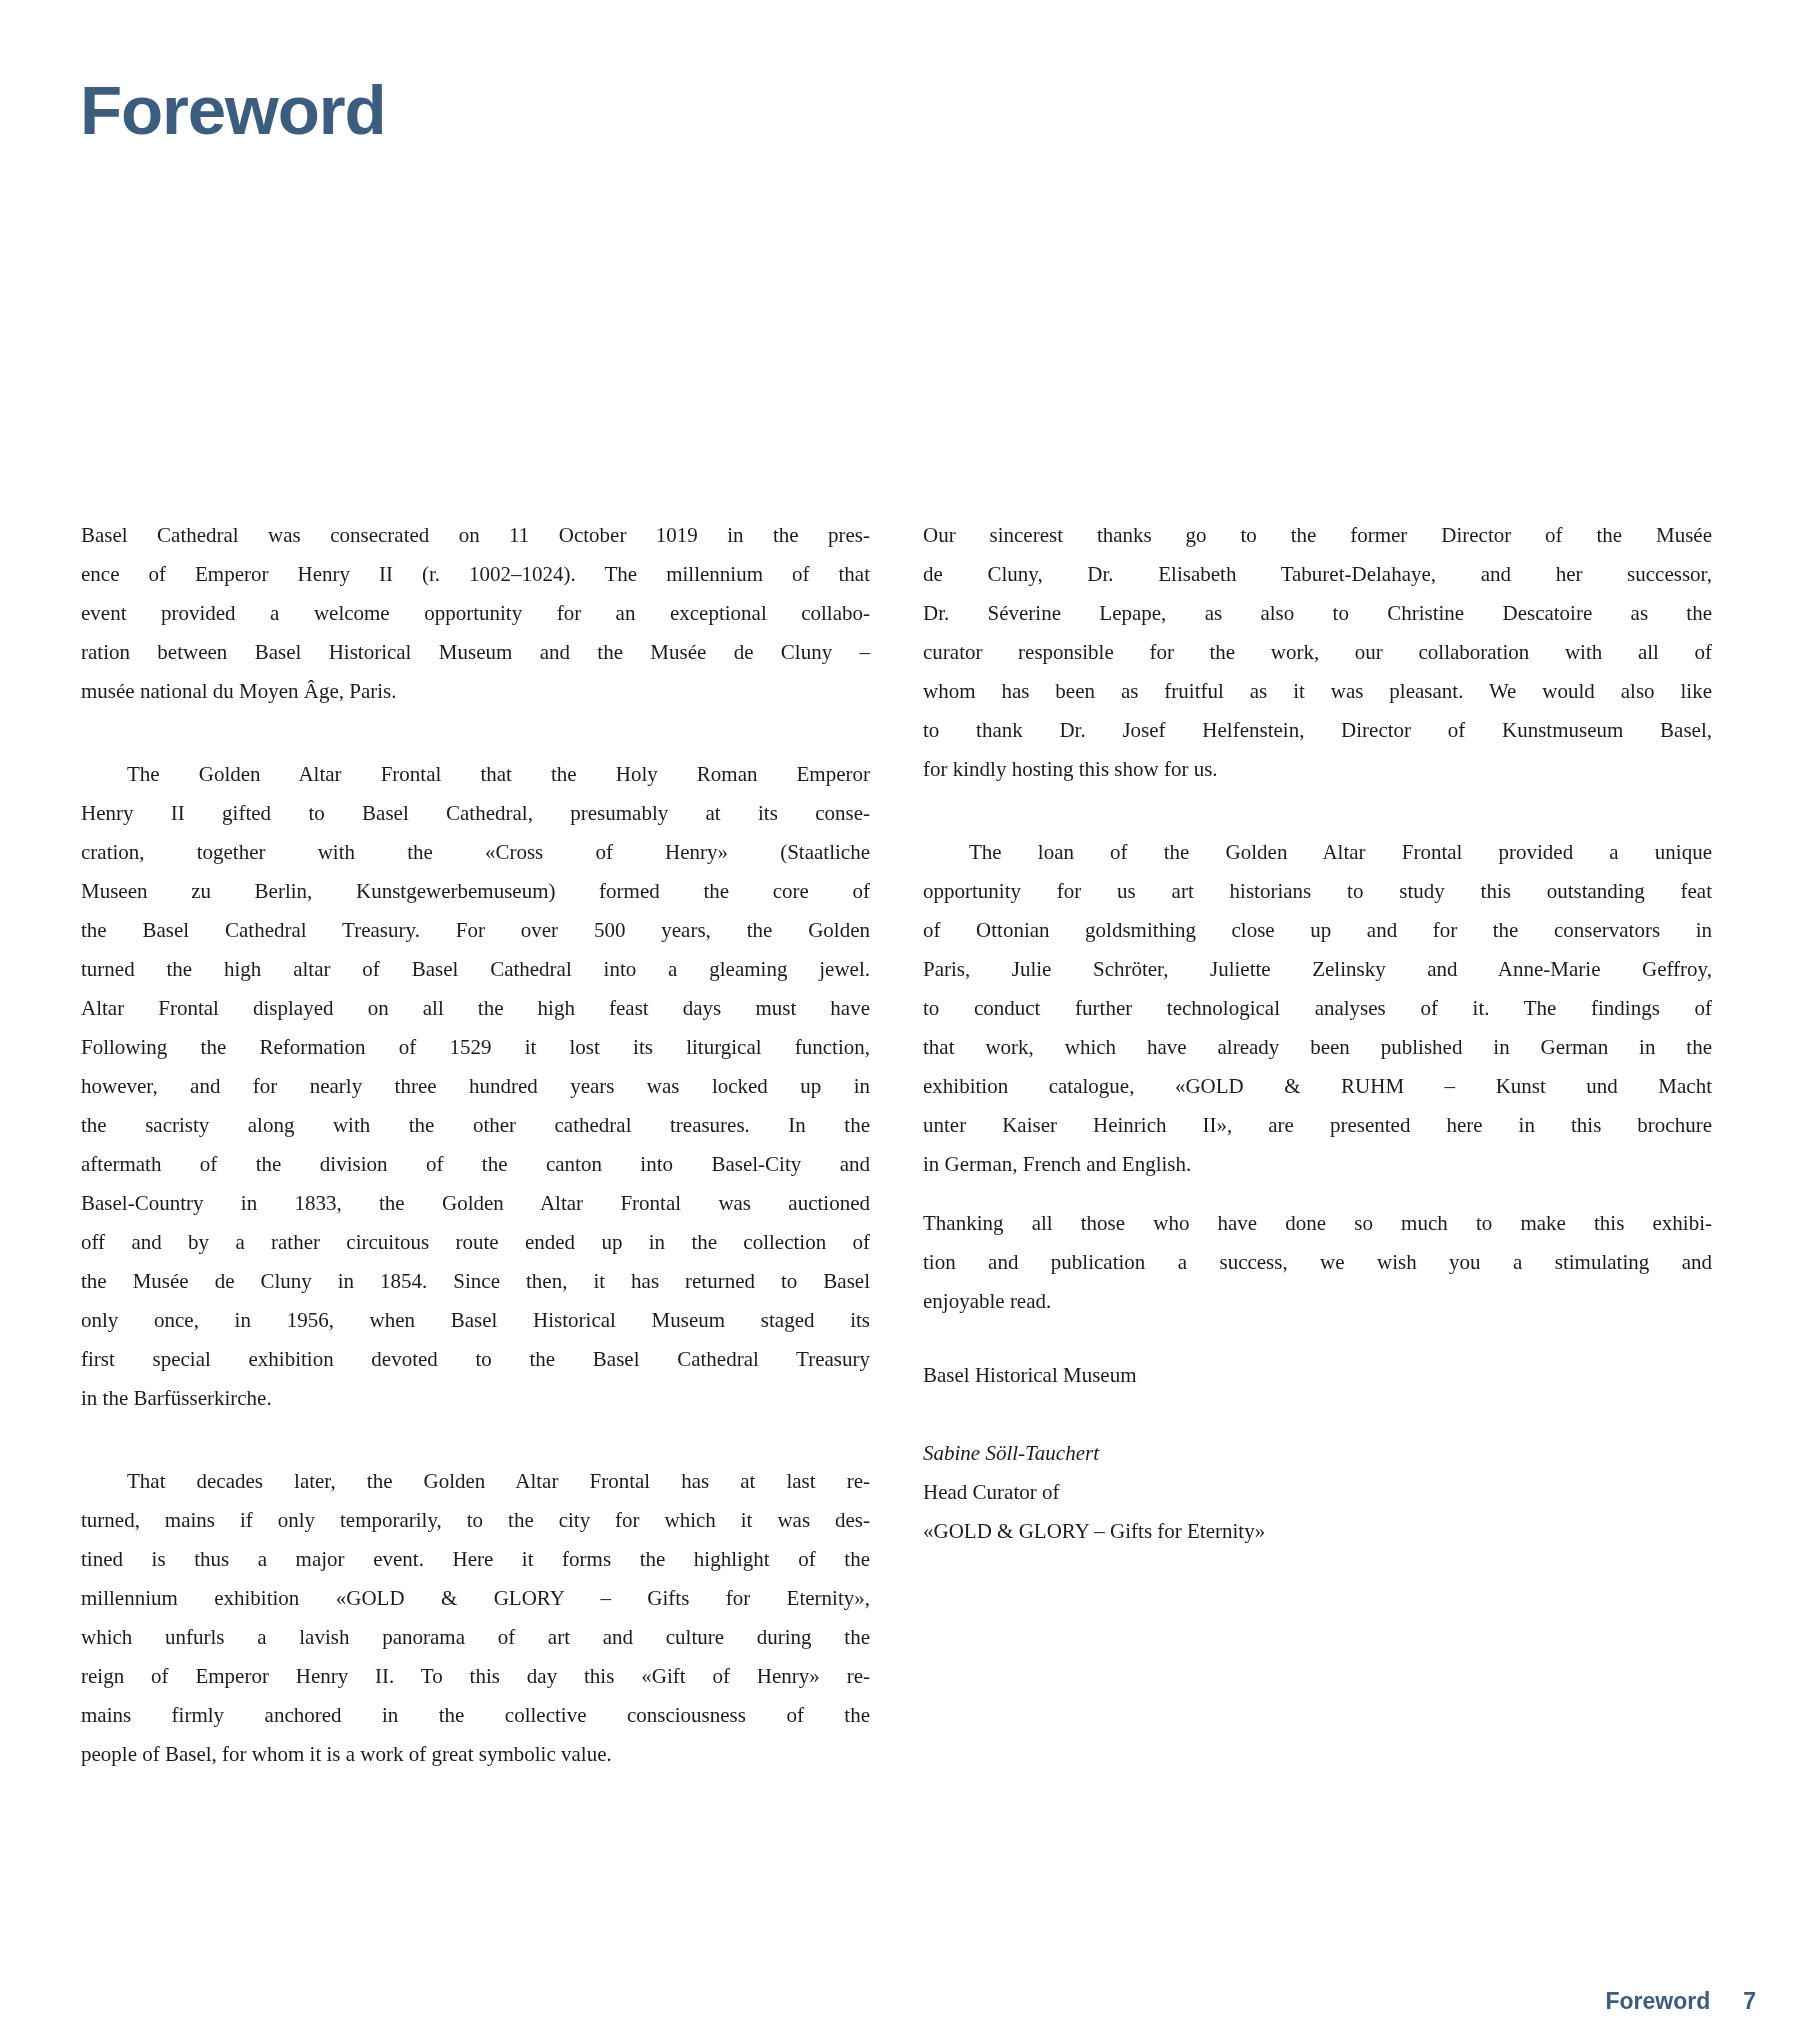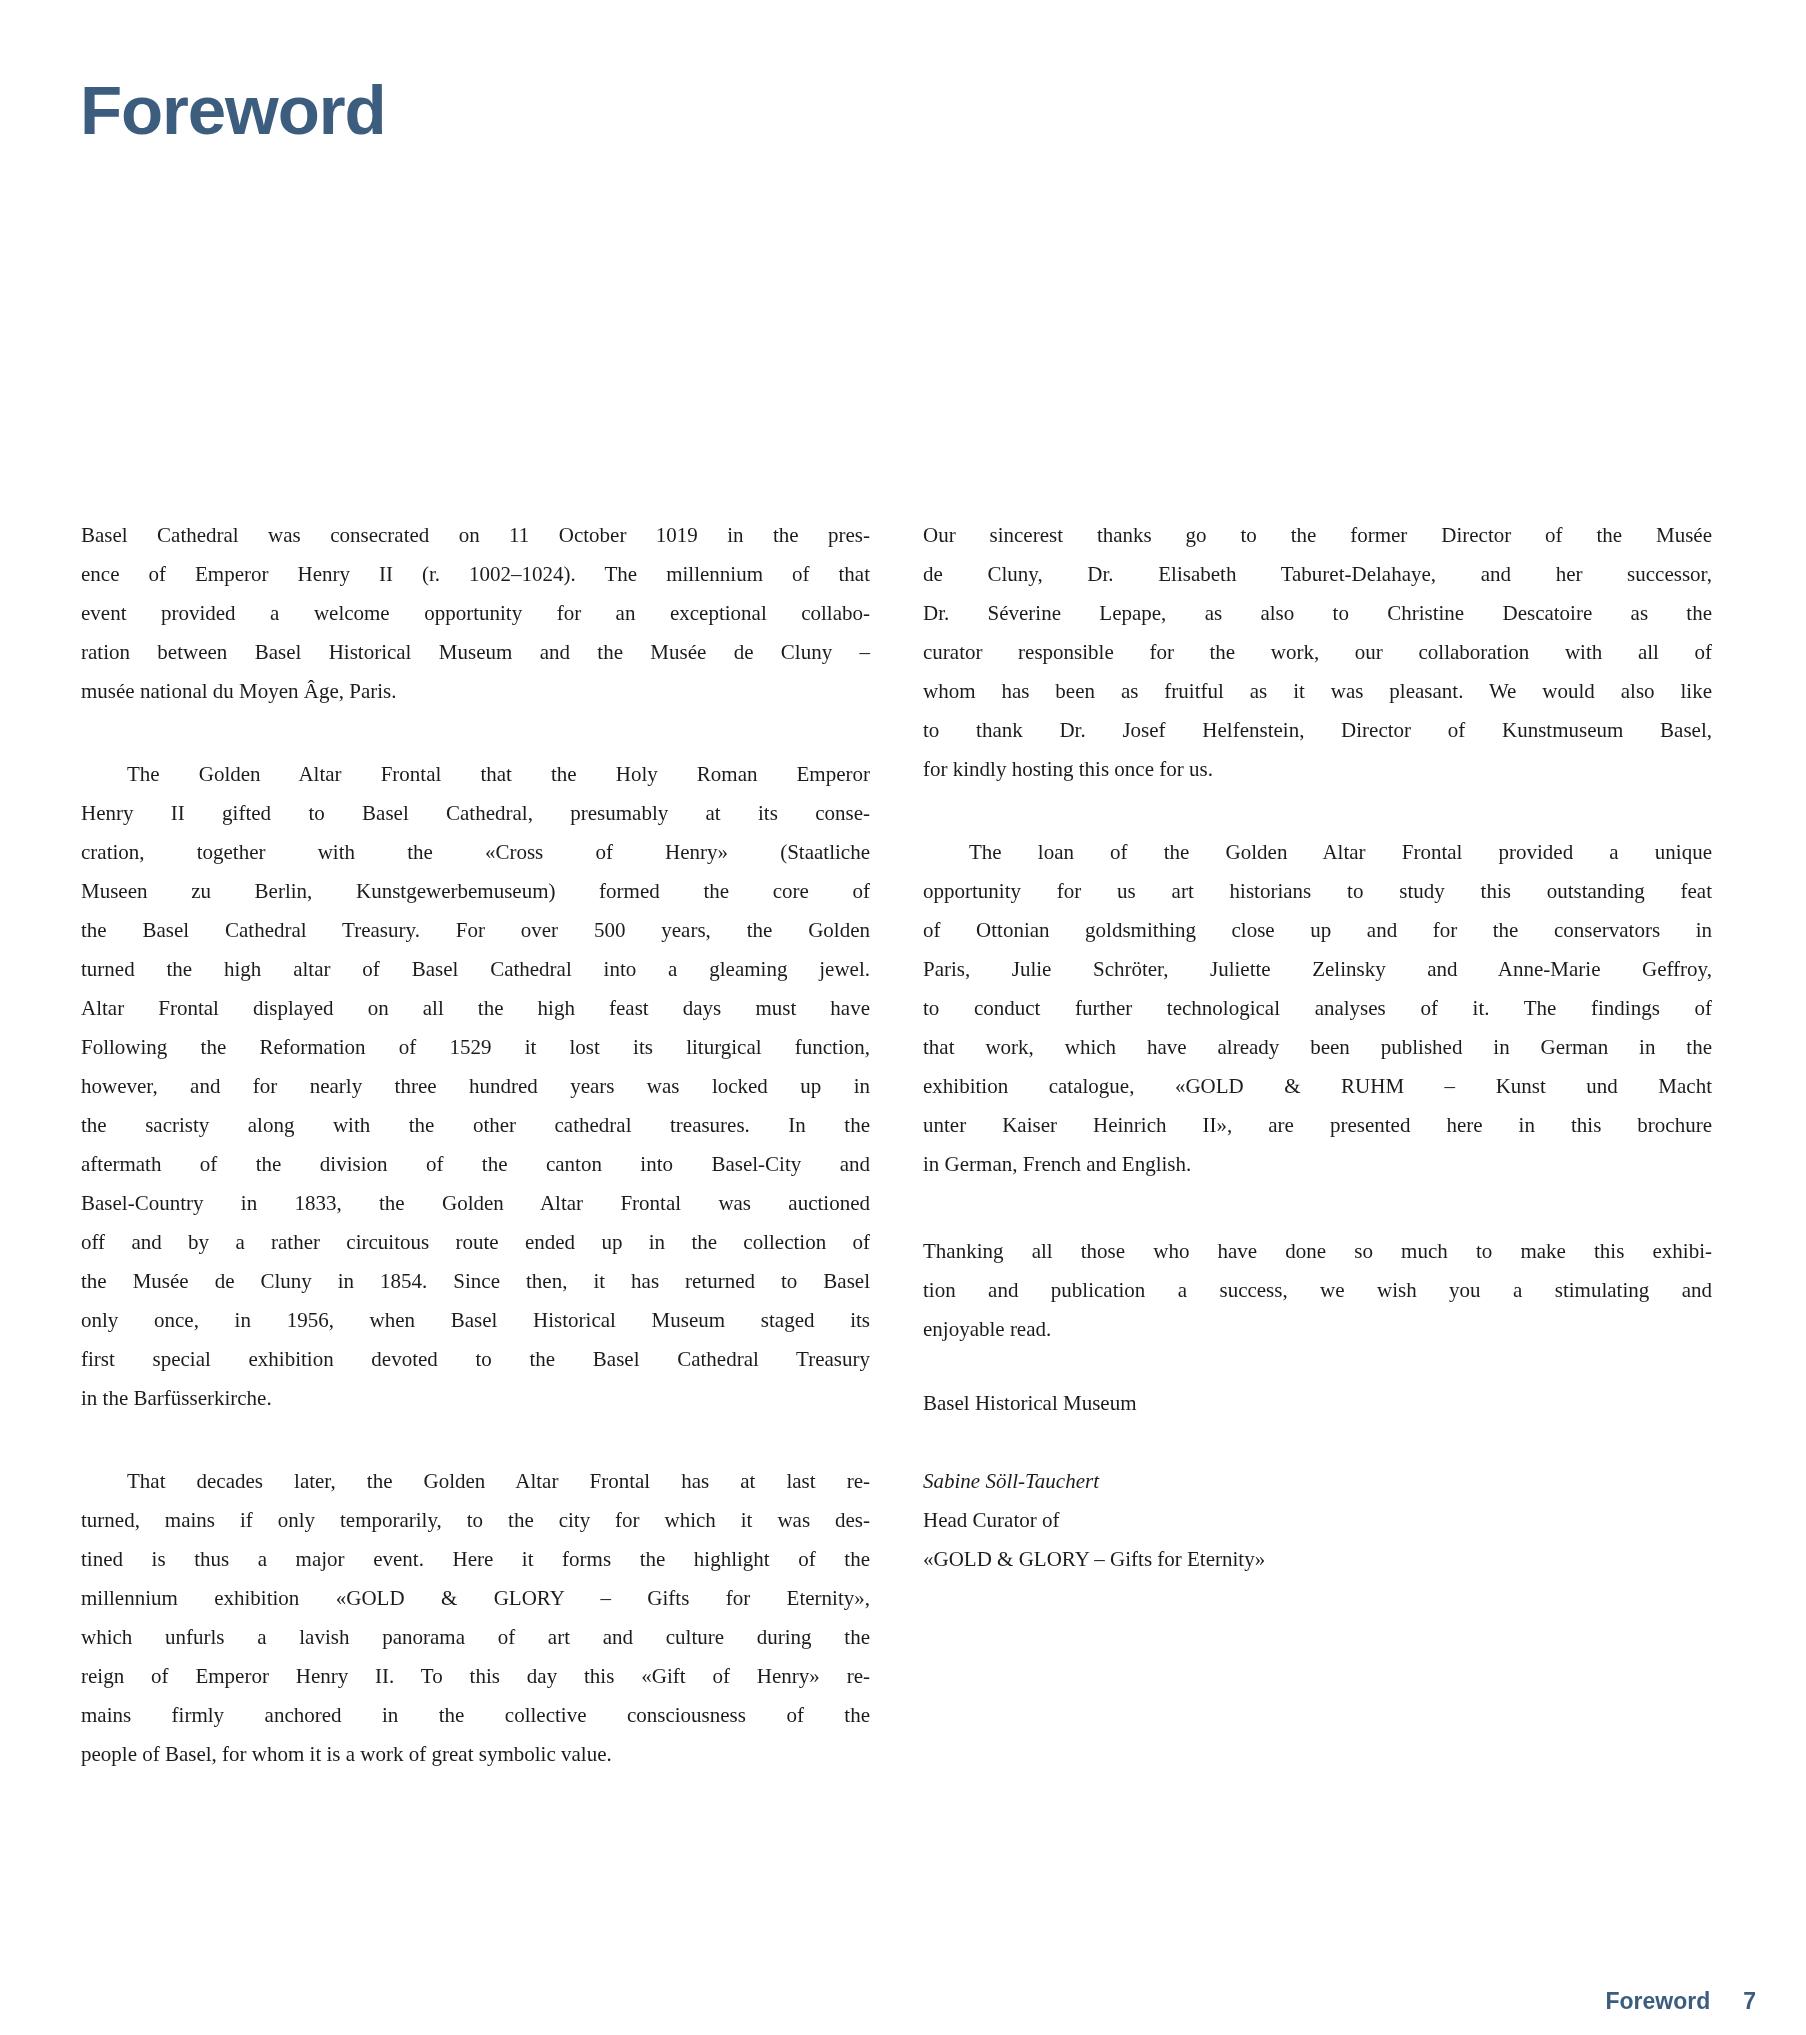--- a/index.html
+++ b/index.html
@@ -112,34 +112,34 @@
       </div>
     </div>
   <div class="column" id="col-right">
       <div class="para">
         <div class="line j">Our sincerest thanks go to the former Director of the Musée</div>
         <div class="line j">de Cluny, Dr. Elisabeth Taburet-Delahaye, and her successor,</div>
         <div class="line j">Dr. Séverine Lepape, as also to Christine Descatoire as the</div>
         <div class="line j">curator responsible for the work, our collaboration with all of</div>
         <div class="line j">whom has been as fruitful as it was pleasant. We would also like</div>
         <div class="line j">to thank Dr. Josef Helfenstein, Director of Kunstmuseum Basel,</div>
-        <div class="line l">for kindly hosting this once for us.</div>
+        <div class="line l">for kindly hosting this show for us.</div>
       </div>
       <div class="para">
         <div class="line j indent">The loan of the Golden Altar Frontal provided a unique</div>
         <div class="line j">opportunity for us art historians to study this outstanding feat</div>
         <div class="line j">of Ottonian goldsmithing close up and for the conservators in</div>
         <div class="line j">Paris, Julie Schröter, Juliette Zelinsky and Anne-Marie Geffroy,</div>
         <div class="line j">to conduct further technological analyses of it. The findings of</div>
         <div class="line j">that work, which have already been published in German in the</div>
         <div class="line j">exhibition catalogue, «GOLD &amp; RUHM – Kunst und Macht</div>
         <div class="line j">unter Kaiser Heinrich II», are presented here in this brochure</div>
         <div class="line l">in German, French and English.</div>
       </div>
-      <div class="para" style="margin-top: 48px;">
+      <div class="para" style="margin-top: 20px;">
         <div class="line j">Thanking all those who have done so much to make this exhibi-</div>
         <div class="line j">tion and publication a success, we wish you a stimulating and</div>
         <div class="line l">enjoyable read.</div>
       </div>
       <div class="para" style="margin-top: 35px;">
         <div class="line l">Basel Historical Museum</div>
       </div>
       <div class="para italic" style="margin-top: 39px;">
         <div class="line l">Sabine Söll-Tauchert</div>
       </div>

